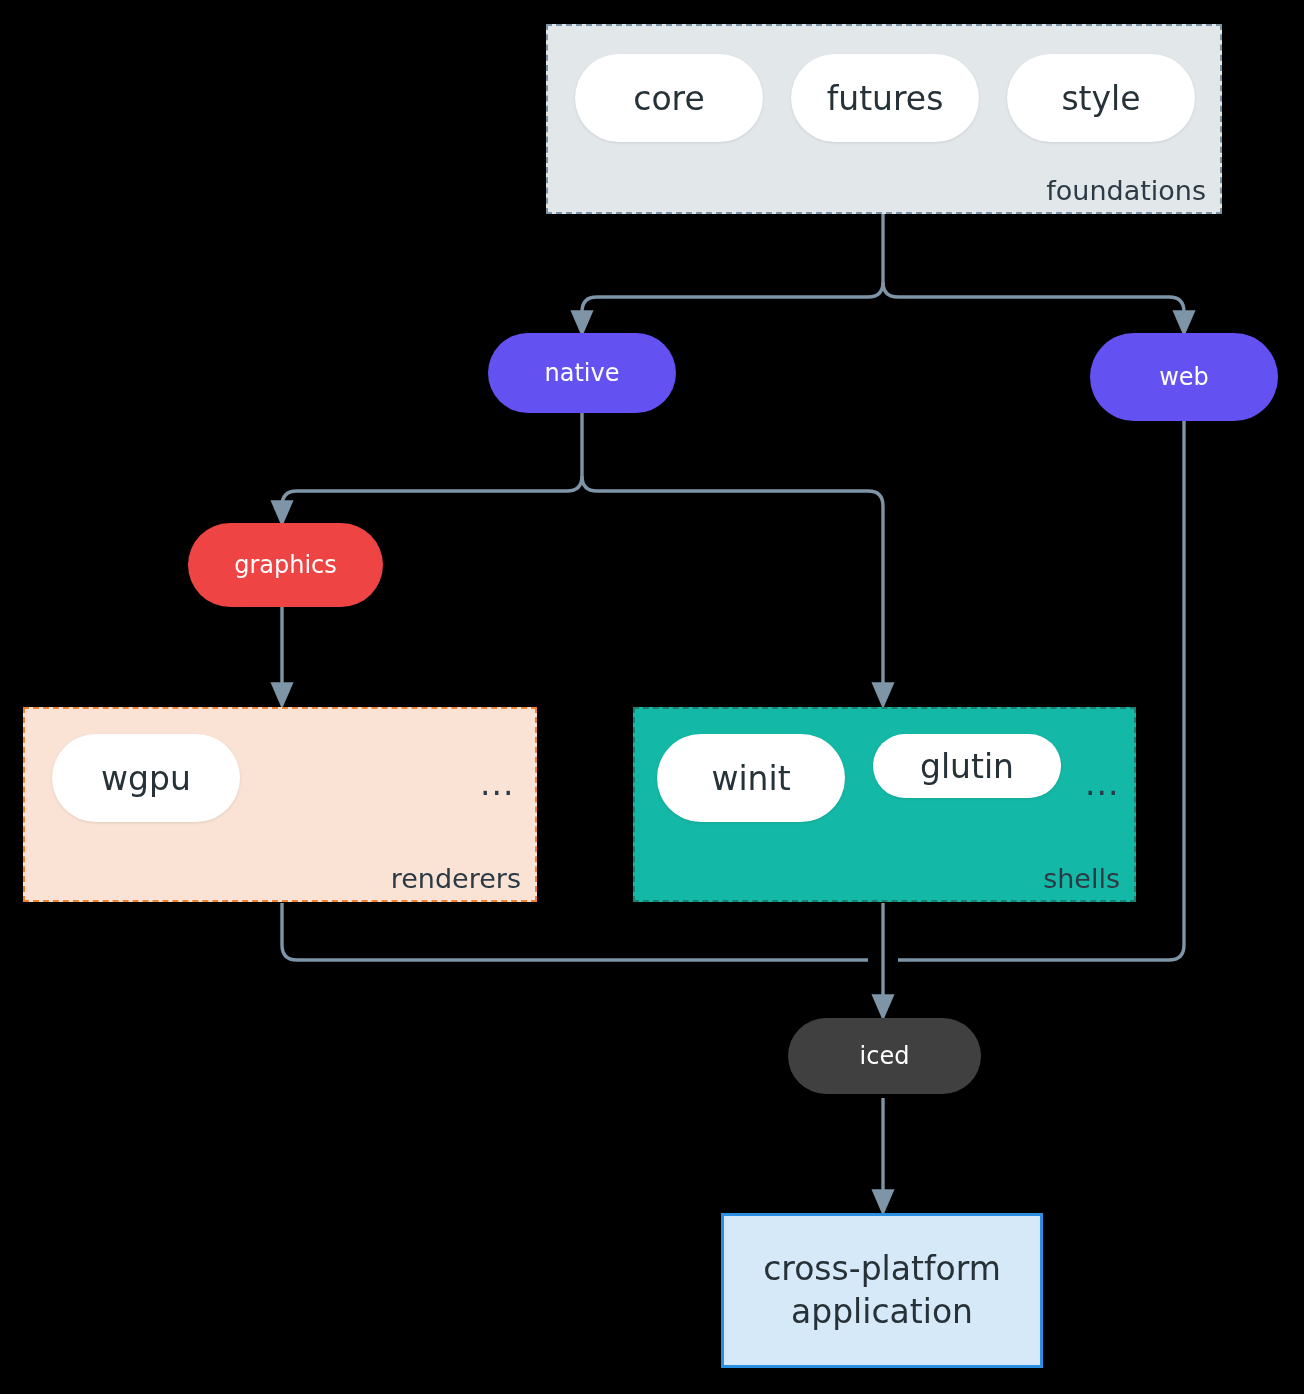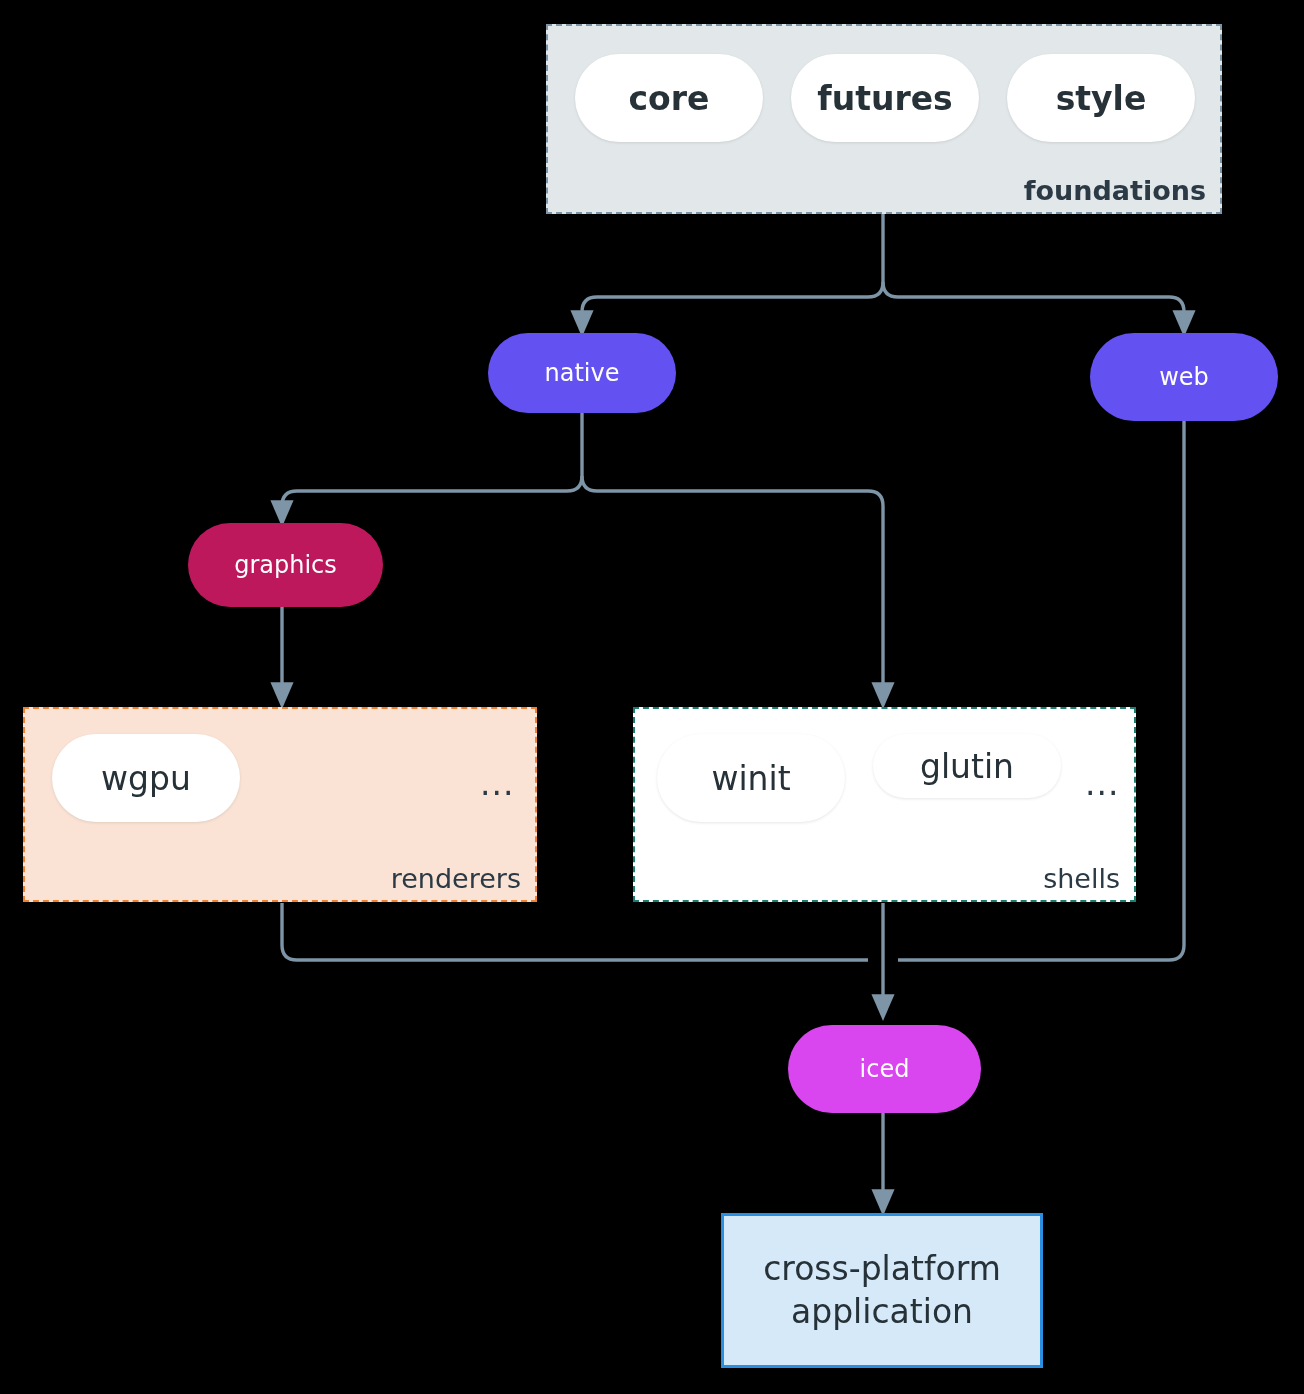--- a/index.html
+++ b/index.html
@@ -38,36 +38,35 @@
     line-height: 1;
   }
 
   .grp-foundations {
     left: 546px;
     top: 24px;
     width: 676px;
     height: 190px;
     background: #e2e7ea;
     border: 2px dashed #7d95a6;
-    font-weight: bold;
   }
   .grp-renderers {
     left: 23px;
     top: 707px;
     width: 514px;
     height: 195px;
     background: #fae3d4;
     border: 2px dashed #ef8333;
   }
   .grp-shells {
     left: 633px;
     top: 707px;
     width: 503px;
     height: 195px;
-    background: #ffffff;
+    background: #14b8a6;
     border: 2px dashed #1b8070;
   }
 
   
   .wpill {
     position: absolute;
     background: #ffffff;
     border-radius: 999px;
     display: flex;
     align-items: center;
@@ -93,22 +92,22 @@
     border-radius: 999px;
     display: flex;
     align-items: center;
     justify-content: center;
     font-size: 24px;
     color: #ffffff;
     white-space: nowrap;
   }
   .pill-native  { left: 488px;  top: 333px;  width: 188px; height: 80px; background: #6451f2; }
   .pill-web     { left: 1090px; top: 333px;  width: 188px; height: 88px; background: #6451f2; }
-  .pill-graphics{ left: 188px;  top: 523px;  width: 195px; height: 84px; background: #be185d; }
-  .pill-iced    { left: 788px;  top: 1018px; width: 193px; height: 88px; background: #d946ef; margin-top: 7px; }
+  .pill-graphics{ left: 188px;  top: 523px;  width: 195px; height: 84px; background: #ef4444; }
+  .pill-iced    { left: 788px;  top: 1018px; width: 193px; height: 76px; background: #404040; }
 
   
   .rect-node {
     position: absolute;
     left: 721px;
     top: 1213px;
     width: 322px;
     height: 155px;
     box-sizing: border-box;
     background: #d6e9f8;

